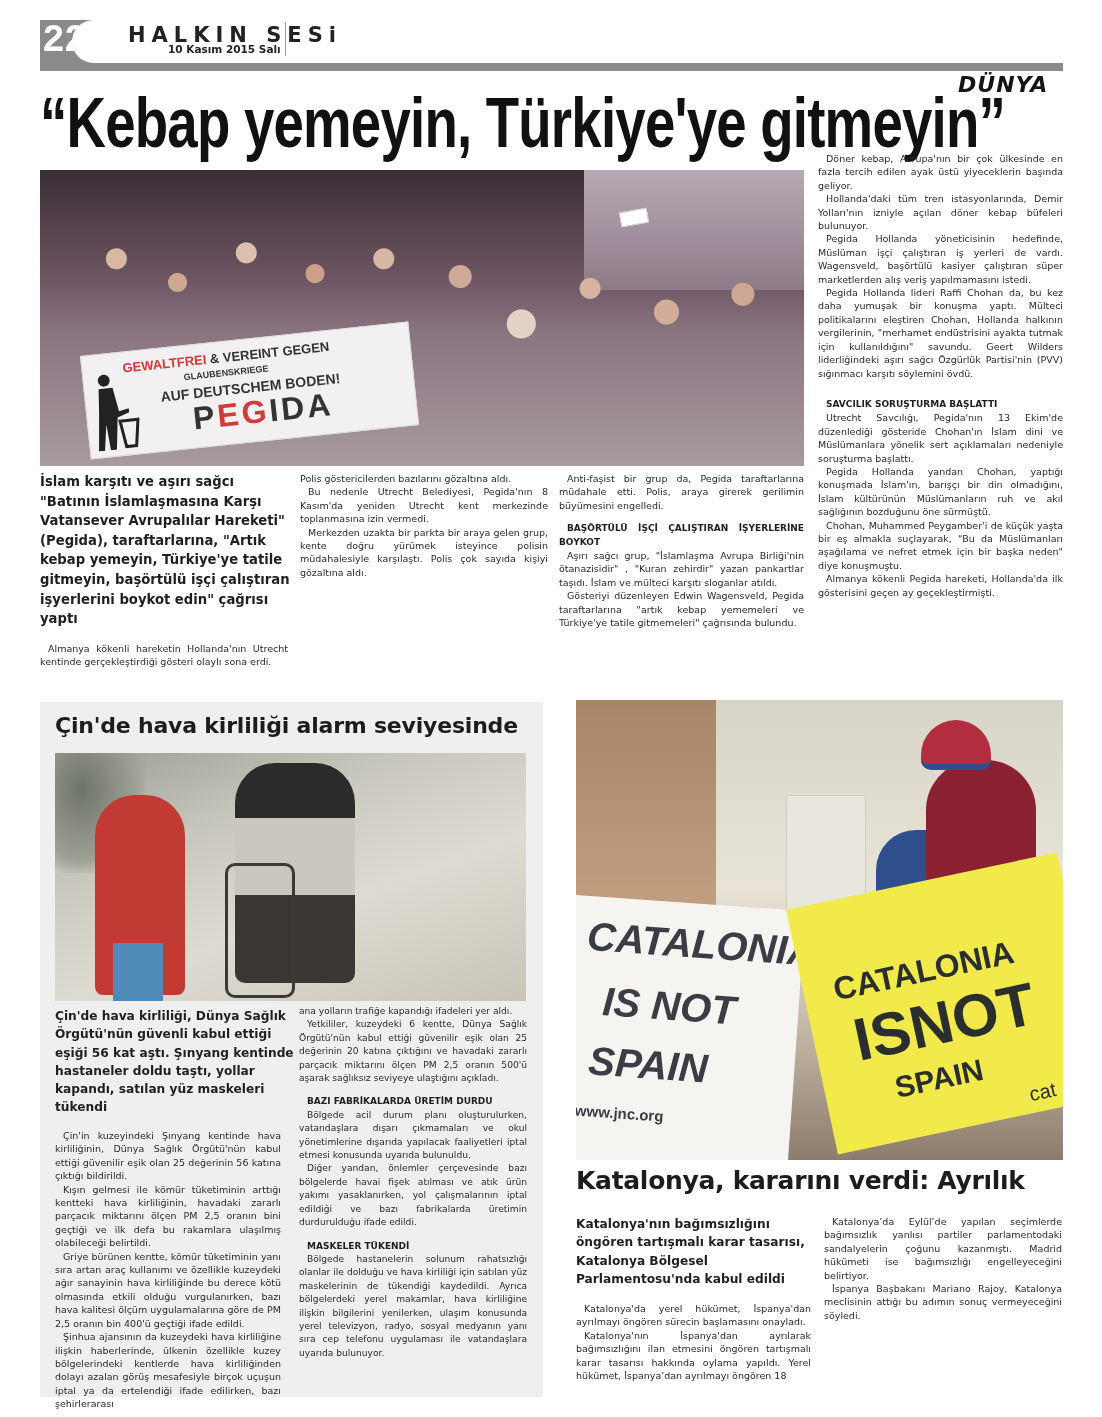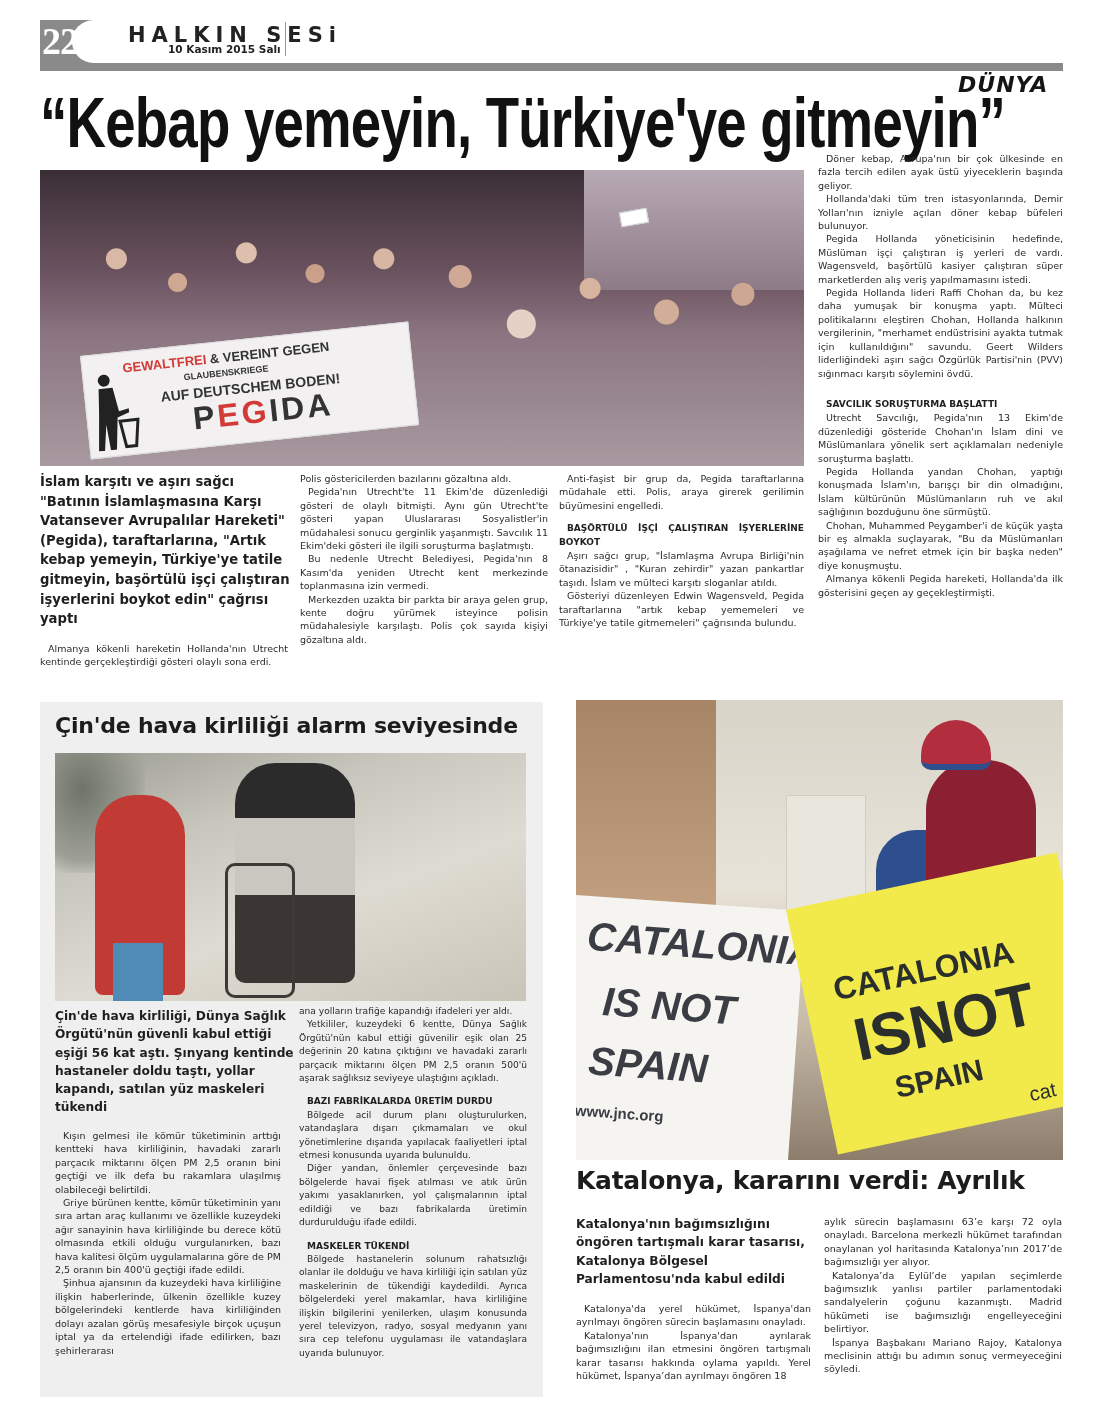--- a/index.html
+++ b/index.html
@@ -3,21 +3,21 @@
 <meta charset="utf-8">
 <style>
   * { box-sizing: border-box; margin: 0; padding: 0; }
   html, body { width: 1102px; height: 1417px; background: #ffffff; overflow: hidden; }
   body { position: relative; font-family: "DejaVu Sans", sans-serif; color: #1b1b1b; }
 
   
   .mast-bar { position: absolute; left: 40px; top: 63px; width: 1023px; height: 8px; background: #8a8a8a; }
   .page-no-box { position: absolute; left: 40px; top: 20px; width: 62px; height: 51px; background: #8a8a8a; }
   .page-no-curve { position: absolute; left: 72px; top: 20px; width: 60px; height: 43px; background: #fff; border-top-left-radius: 26px; border-bottom-left-radius: 26px; }
-  .page-no { position: absolute; left: 42px; top: 19px; font-family: Liberation Serif, serif; font-weight: bold; font-size: 38px; color: #fff; letter-spacing: -1px; line-height: 44px; }
+  .page-no { position: absolute; left: 42px; top: 19px; font-family: Liberation Mono, monospace; font-weight: bold; font-size: 38px; color: #fff; letter-spacing: -1px; line-height: 44px; }
   .paper-name { position: absolute; left: 128px; top: 23px; font-family: "DejaVu Sans", sans-serif; font-weight: bold; font-size: 21px; letter-spacing: 6px; color: #222; }
   .paper-date { position: absolute; left: 168px; top: 43px; font-family: "DejaVu Sans", sans-serif; font-weight: bold; font-size: 10.5px; color: #222; }
   .mast-div { position: absolute; left: 285px; top: 22px; width: 1px; height: 34px; background: #999; }
   .section-name { position: absolute; left: 958px; top: 36px; font-family: "DejaVu Sans", sans-serif; font-weight: bold; font-style: italic; font-size: 22px; color: #151515; letter-spacing: 1px; margin-top: 36px; }
 
   
   .headline { position: absolute; left: 40px; top: 82px; width: 1030px; font-family: "Liberation Sans", sans-serif; font-weight: bold; font-size: 70px; line-height: 82px; color: #111; transform: scaleX(0.78); transform-origin: left top; white-space: nowrap; letter-spacing: -1px; }
 
   
   .photo { position: absolute; overflow: hidden; }
@@ -106,21 +106,20 @@
   </div>
 </div>
 
 <div class="deck" style="left:40px;top:472px;width:250px;font-size:13.2px;line-height:19.6px;">İslam karşıtı ve aşırı sağcı "Batının İslamlaşmasına Karşı Vatansever Avrupalılar Hareketi" (Pegida), taraftarlarına, "Artık kebap yemeyin, Türkiye'ye tatile gitmeyin, başörtülü işçi çalıştıran işyerlerini boykot edin" çağrısı yaptı</div>
 <div class="body-col" style="left:40px;top:642px;width:248px;">
   <p>Almanya kökenli hareketin Hollanda'nın Utrecht kentinde gerçekleştirdiği gösteri olaylı sona erdi.</p>
 </div>
 
 <div class="body-col" style="left:300px;top:472px;width:248px;">
   <p class="noindent">Polis göstericilerden bazılarını gözaltına aldı.</p>
-  <p>Pegida'nın Utrecht'te 11 Ekim'de düzenlediği gösteri de olaylı bitmişti. Aynı gün Utrecht'te gösteri yapan Uluslararası Sosyalistler'in müdahalesi sonucu gerginlik yaşanmıştı. Savcılık 11 Ekim'deki gösteri ile ilgili soruşturma başlatmıştı.</p>
   <p>Bu nedenle Utrecht Belediyesi, Pegida'nın 8 Kasım'da yeniden Utrecht kent merkezinde toplanmasına izin vermedi.</p>
   <p>Merkezden uzakta bir parkta bir araya gelen grup, kente doğru yürümek isteyince polisin müdahalesiyle karşılaştı. Polis çok sayıda kişiyi gözaltına aldı.</p>
 </div>
 
 <div class="body-col" style="left:559px;top:472px;width:245px;">
   <p>Anti-faşist bir grup da, Pegida taraftarlarına müdahale etti. Polis, araya girerek gerilimin büyümesini engelledi.</p>
   <div class="sub">BAŞÖRTÜLÜ İŞÇİ ÇALIŞTIRAN İŞYERLERİNE BOYKOT</div>
   <p>Aşırı sağcı grup, "İslamlaşma Avrupa Birliği'nin ötanazisidir" , "Kuran zehirdir" yazan pankartlar taşıdı. İslam ve mülteci karşıtı sloganlar atıldı.</p>
   <p>Gösteriyi düzenleyen Edwin Wagensveld, Pegida taraftarlarına "artık kebap yememeleri ve Türkiye'ye tatile gitmemeleri" çağrısında bulundu.</p>
 </div>
@@ -143,20 +142,21 @@
   <div class="china-tree"></div>
   <div class="girl-red"></div>
   <div class="girl-red-pants"></div>
   <div class="woman"></div>
   <div class="bike"></div>
 </div>
 
 <div class="deck" style="left:55px;top:1007px;width:240px;font-size:12.2px;line-height:18.3px;">Çin'de hava kirliliği, Dünya Sağlık Örgütü'nün güvenli kabul ettiği eşiği 56 kat aştı. Şınyang kentinde hastaneler doldu taştı, yollar kapandı, satılan yüz maskeleri tükendi</div>
 
 <div class="body-col" style="left:55px;top:1129px;width:226px;">
+  <p>Çin'in kuzeyindeki Şınyang kentinde hava kirliliğinin, Dünya Sağlık Örgütü'nün kabul ettiği güvenilir eşik olan 25 değerinin 56 katına çıktığı bildirildi.</p>
   <p>Kışın gelmesi ile kömür tüketiminin arttığı kentteki hava kirliliğinin, havadaki zararlı parçacık miktarını ölçen PM 2,5 oranın bini geçtiği ve ilk defa bu rakamlara ulaşılmış olabileceği belirtildi.</p>
   <p>Griye bürünen kentte, kömür tüketiminin yanı sıra artan araç kullanımı ve özellikle kuzeydeki ağır sanayinin hava kirliliğinde bu derece kötü olmasında etkili olduğu vurgulanırken, bazı hava kalitesi ölçüm uygulamalarına göre de PM 2,5 oranın bin 400'ü geçtiği ifade edildi.</p>
   <p>Şinhua ajansının da kuzeydeki hava kirliliğine ilişkin haberlerinde, ülkenin özellikle kuzey bölgelerindeki kentlerde hava kirliliğinden dolayı azalan görüş mesafesiyle birçok uçuşun iptal ya da ertelendiği ifade edilirken, bazı şehirlerarası</p>
 </div>
 
 <div class="body-col" style="left:299px;top:1005px;width:228px;font-size:9.1px;">
   <p class="noindent">ana yolların trafiğe kapandığı ifadeleri yer aldı.</p>
   <p>Yetkililer, kuzeydeki 6 kentte, Dünya Sağlık Örgütü'nün kabul ettiği güvenilir eşik olan 25 değerinin 20 katına çıktığını ve havadaki zararlı parçacık miktarını ölçen PM 2,5 oranın 500'ü aşarak sağlıksız seviyeye ulaştığını açıkladı.</p>
   <div class="sub">BAZI FABRİKALARDA ÜRETİM DURDU</div>
   <p>Bölgede acil durum planı oluşturulurken, vatandaşlara dışarı çıkmamaları ve okul yönetimlerine dışarıda yapılacak faaliyetleri iptal etmesi konusunda uyarıda bulunuldu.</p>
@@ -188,16 +188,15 @@
 <h2 class="cat-title">Katalonya, kararını verdi: Ayrılık</h2>
 
 <div class="deck" style="left:576px;top:1215px;width:245px;font-size:12.2px;line-height:18.3px;">Katalonya'nın bağımsızlığını öngören tartışmalı karar tasarısı, Katalonya Bölgesel Parlamentosu'nda kabul edildi</div>
 
 <div class="body-col" style="left:576px;top:1302px;width:235px;">
   <p>Katalonya'da yerel hükümet, İspanya'dan ayrılmayı öngören sürecin başlamasını onayladı.</p>
   <p>Katalonya'nın İspanya'dan ayrılarak bağımsızlığını ilan etmesini öngören tartışmalı karar tasarısı hakkında oylama yapıldı. Yerel hükümet, İspanya’dan ayrılmayı öngören 18</p>
 </div>
 
 <div class="body-col" style="left:824px;top:1215px;width:238px;">
-  <p class="noindent">aylık sürecin başlamasını 63’e karşı 72 oyla onayladı. Barcelona merkezli hükümet tarafından onaylanan yol haritasında Katalonya’nın 2017’de bağımsızlığı yer alıyor.</p>
   <p>Katalonya’da Eylül’de yapılan seçimlerde bağımsızlık yanlısı partiler parlamentodaki sandalyelerin çoğunu kazanmıştı. Madrid hükümeti ise bağımsızlığı engelleyeceğini belirtiyor.</p>
   <p>İspanya Başbakanı Mariano Rajoy,  Katalonya meclisinin attığı bu adımın sonuç vermeyeceğini söyledi.</p>
 </div>
 
 </body></html>

